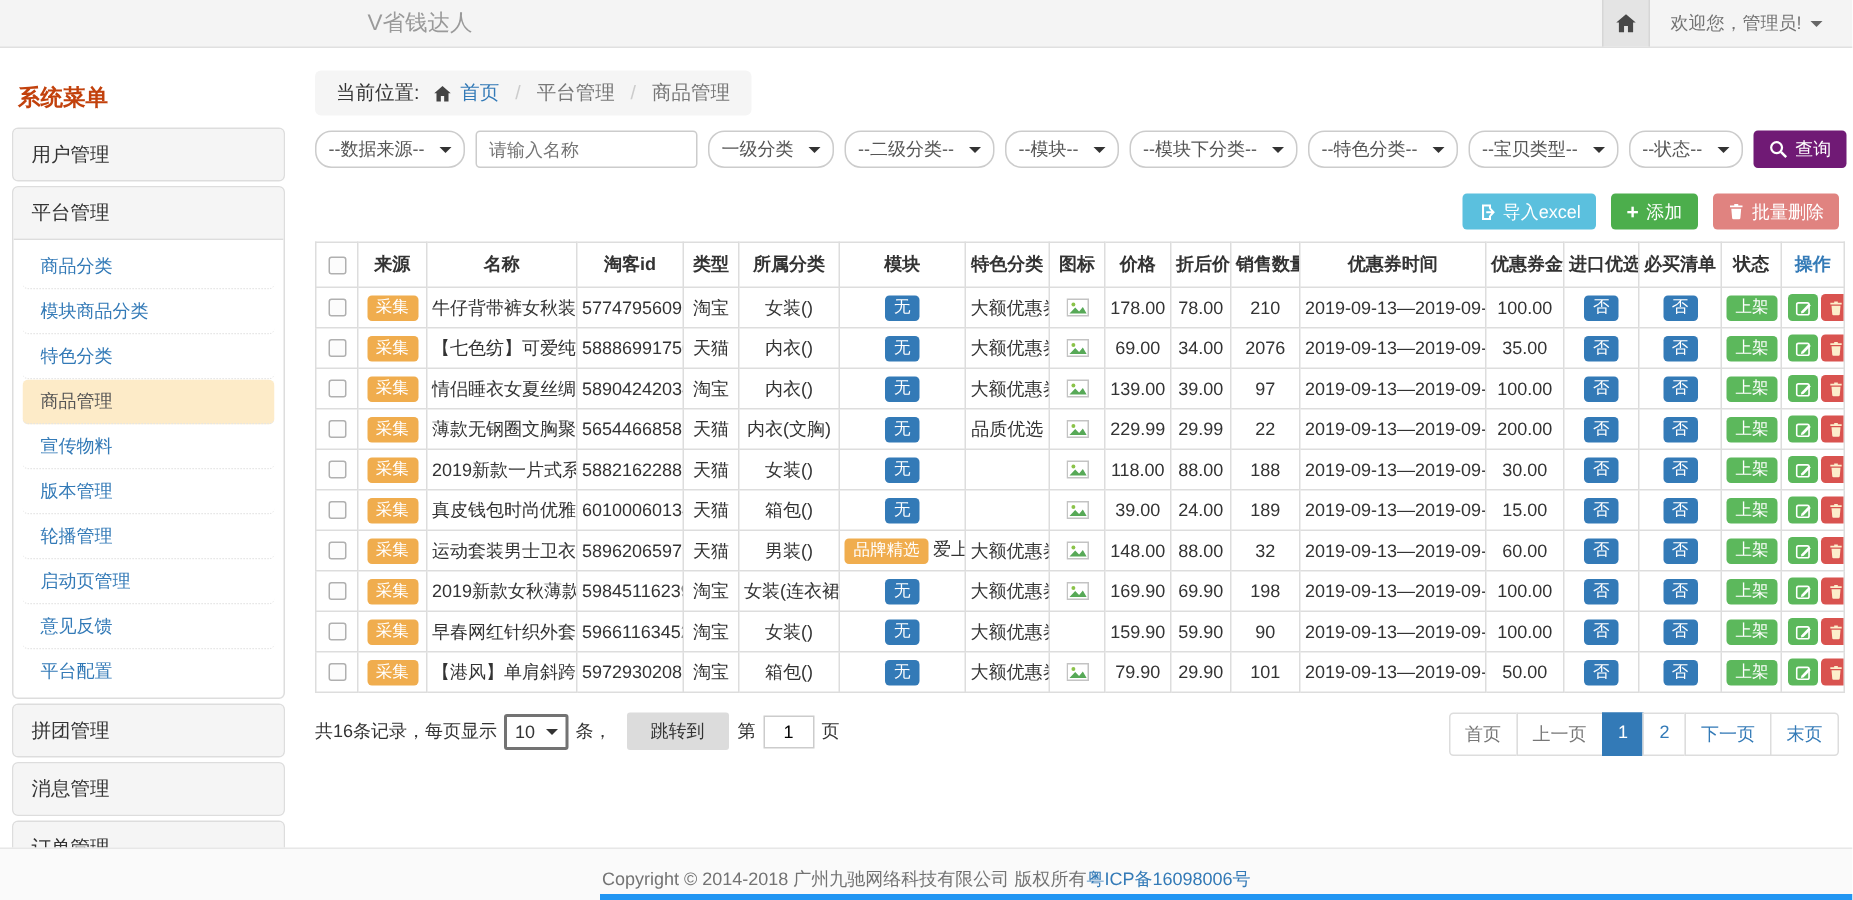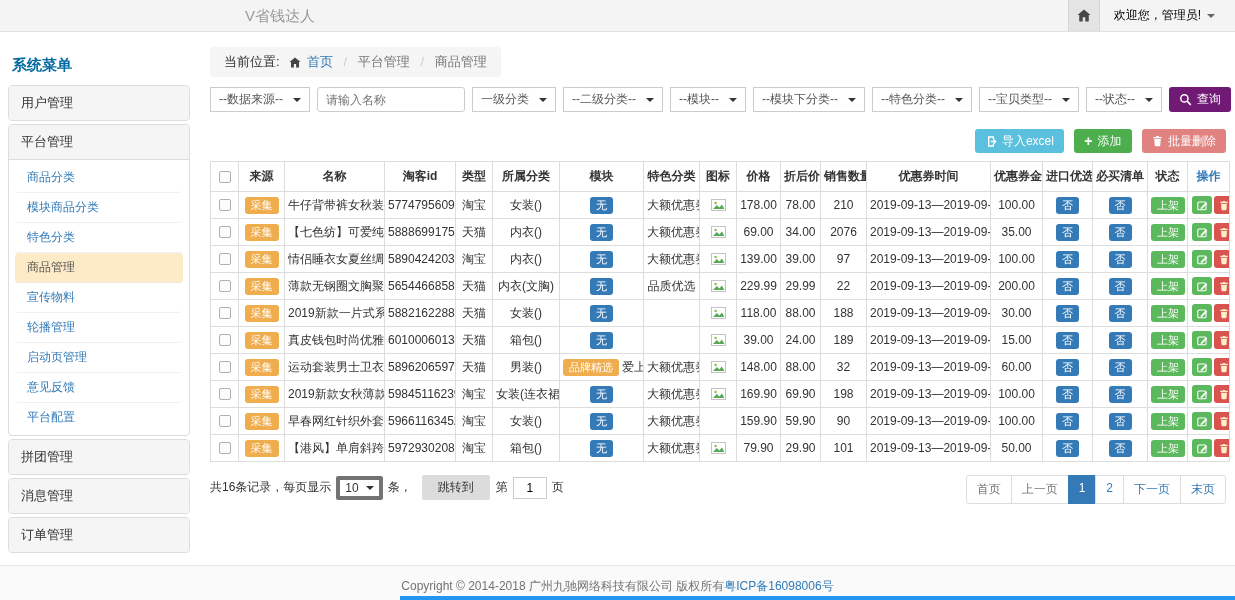--- a/index.html
+++ b/index.html
@@ -6,40 +6,40 @@
   html,body { width:1235px; height:600px; }
   body {
     position:relative; overflow:hidden; background:#fff;
     font-family:"Liberation Sans","DejaVu Sans",sans-serif; color:#333;
   }
   
   .topbar { position:absolute; top:0; left:0; right:0; height:32px; background:#f4f4f4; border-bottom:1px solid #e0e0e0; z-index:4;}
   .brand { position:absolute; left:245px; top:0; line-height:32px; font-size:15px; color:#9a9a9a; }
   .topbar-right { position:absolute; right:0; top:0; height:31px; display:flex; align-items:stretch; }
   .home-btn { width:32px; background:#e4e4e4; border-left:1px solid #d6d6d6; border-right:1px solid #d6d6d6; display:flex; align-items:center; justify-content:center; color:#474747; cursor:pointer; }
-  .welcome { font-size:12px; color:#000000; padding:0 20px 0 14px; display:flex; align-items:center; gap:6px; cursor:pointer; }
+  .welcome { font-size:12px; color:#737373; padding:0 20px 0 14px; display:flex; align-items:center; gap:6px; cursor:pointer; }
   .caret { width:0; height:0; border-left:4px solid transparent; border-right:4px solid transparent; border-top:4px solid #666; display:inline-block; }
   
   .sidebar { position:absolute; left:8px; top:44px; width:182px; z-index:1; }
-  .side-title { color:#0369a1; font-weight:bold; font-size:15px; margin:12px 0 10px 4px; }
+  .side-title { color:#c2410c; font-weight:bold; font-size:15px; margin:12px 0 10px 4px; }
   .side-panel { border:1px solid #ddd; border-radius:4px; background:#fff; margin-bottom:3px; overflow:hidden; }
   .side-head { background:#f5f5f5; color:#333; font-size:13px; padding:8px 12px; cursor:pointer; }
   .side-body { border-top:1px solid #ddd; padding:3px 6px; }
   .side-sub { color:#337ab7; font-size:12px; padding:6px 12px; border-bottom:1px dotted #e4e4e4; border-radius:4px; cursor:pointer; }
   .side-sub:last-child { border-bottom:none; }
   .side-sub.active { background:#fdebc8; color:#555; }
   
   .main { position:absolute; left:210px; top:44px; width:1016px; z-index:1; }
   .breadcrumb { display:inline-block; background:#f5f5f5; border-radius:4px; padding:6px 14px; font-size:13px; color:#333; margin-top:3px; }
   .breadcrumb .bc-home { color:#444; margin:0 2px 0 6px; vertical-align:-2px; }
   .breadcrumb .link { color:#337ab7; text-decoration:none; cursor:pointer; }
   .breadcrumb .sep { color:#ccc; margin:0 7px; }
   .breadcrumb .muted { color:#777; }
   .filter-row { margin-top:10px; white-space:nowrap; font-size:0; }
-  .f-select { display:inline-flex; align-items:center; height:25px; border:1px solid #ccc; border-radius:0; background:#fff; font-size:12px; color:#555; padding:0 8px; margin-right:7px; cursor:pointer; vertical-align:middle; }
+  .f-select { display:inline-flex; align-items:center; height:25px; border:1px solid #ccc; border-radius:11px; background:#fff; font-size:12px; color:#555; padding:0 8px; margin-right:7px; cursor:pointer; vertical-align:middle; }
   .f-select .f-val { margin-right:10px; }
   .f-select .caret { border-top-color:#333; }
   .f-input { height:25px; width:148px; border:1px solid #ccc; border-radius:3px; font-size:12px; color:#555; padding:0 8px; margin-right:7px; vertical-align:middle; outline:none; font-family:inherit; }
   .btn { display:inline-flex; align-items:center; gap:5px; height:25px; border:none; border-radius:3px; color:#fff; font-size:12px; padding:0 10px; vertical-align:middle; cursor:pointer; font-family:inherit; }
   .btn-primary { background:#701a75; }
   .btn-info    { background:#5bc0de; margin-left:5px; }
   .btn-success { background:#4cae4c; margin-left:6px; }
   .btn-danger  { background:#e08380; margin-left:6px; }
   .toolbar { margin-top:17px; text-align:right; }
   .toolbar .btn { height:24px; }
@@ -54,21 +54,21 @@
   .badge.blue   { background:#337ab7; }
   .badge.green  { background:#5cb85c; }
   .cb { width:12px; height:12px; border:1px solid #b0b0b0; border-radius:2px; background:#fcfcfc; margin:2px auto; cursor:pointer; }
   .op-btn { display:inline-flex; align-items:center; justify-content:center; width:20px; height:18px; border:none; border-radius:3px; margin:0 1px; cursor:pointer; padding:0; vertical-align:middle; }
   .op-edit { background:#5cb85c; }
   .op-del  { background:#d9534f; }
   .mod-text { margin-left:3px; }
   
   .pager-row { margin-top:13px; font-size:12px; color:#333; position:relative; height:30px; }
   .pager-left { display:flex; align-items:center; }
-  .page-size { display:inline-flex; align-items:center; gap:7px; border:4px solid #737373; border-radius:2px; height:24px; padding:0 5px; margin:0 5px; cursor:pointer; background:#fff; }
+  .page-size { display:inline-flex; align-items:center; gap:7px; border:2px solid #737373; border-radius:2px; height:24px; padding:0 5px; margin:0 5px; cursor:pointer; background:#fff; }
   .jump-btn { background:#dcdcdc; padding:4px 16px; margin:0 6px 0 10px; border-radius:2px; cursor:pointer; }
   .jump-input { width:34px; height:22px; border:1px solid #ccc; text-align:center; margin:0 5px; font-size:12px; font-family:inherit; outline:none; }
   .pager-btns { position:absolute; right:0; top:0; display:inline-flex; }
   .pg { border:1px solid #ddd; background:#fff; padding:5px 10px; margin-left:-1px; color:#337ab7; cursor:pointer; font-size:12px; }
   .pg:first-child { border-radius:3px 0 0 3px; }
   .pg:last-child  { border-radius:0 3px 3px 0; }
   .pg.disabled { color:#777; }
   .pg.active { background:#337ab7; border-color:#337ab7; color:#fff; }
   
   .footer { position:absolute; left:0; right:0; top:565px; height:35px; background:#fafafa; border-top:1px solid #e7e7e7; text-align:center; font-size:12px; color:#737373; padding-top:12px; z-index:5; }
@@ -103,20 +103,21 @@
         <div class="side-head">用户管理</div>
       </div>
       <div class="side-panel">
         <div class="side-head">平台管理</div>
         <div class="side-body">
           <div class="side-sub">商品分类</div>
           <div class="side-sub">模块商品分类</div>
           <div class="side-sub">特色分类</div>
           <div class="side-sub active">商品管理</div>
           <div class="side-sub">宣传物料</div>
+          <div class="side-sub">版本管理</div>
           <div class="side-sub">轮播管理</div>
           <div class="side-sub">启动页管理</div>
           <div class="side-sub">意见反馈</div>
           <div class="side-sub">平台配置</div>
         </div>
       </div>
       <div class="side-panel">
         <div class="side-head">拼团管理</div>
       </div>
       <div class="side-panel">

